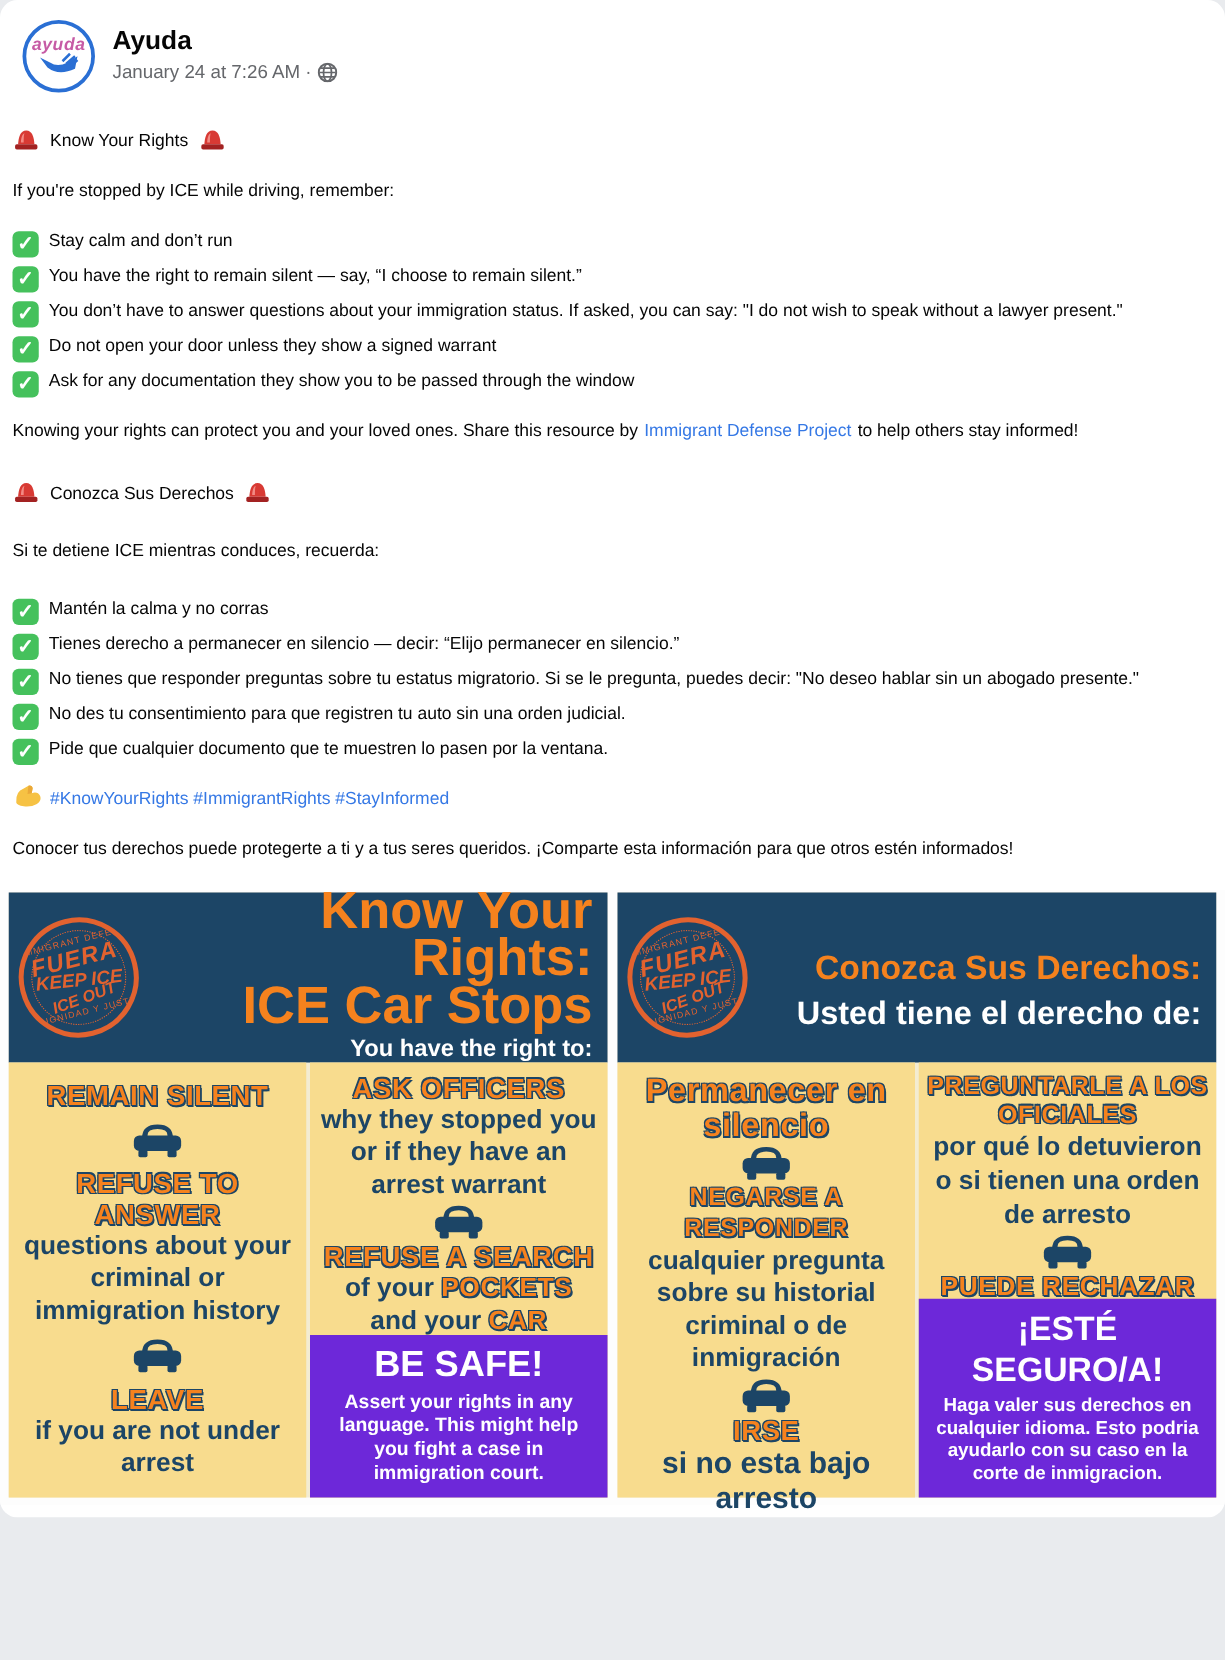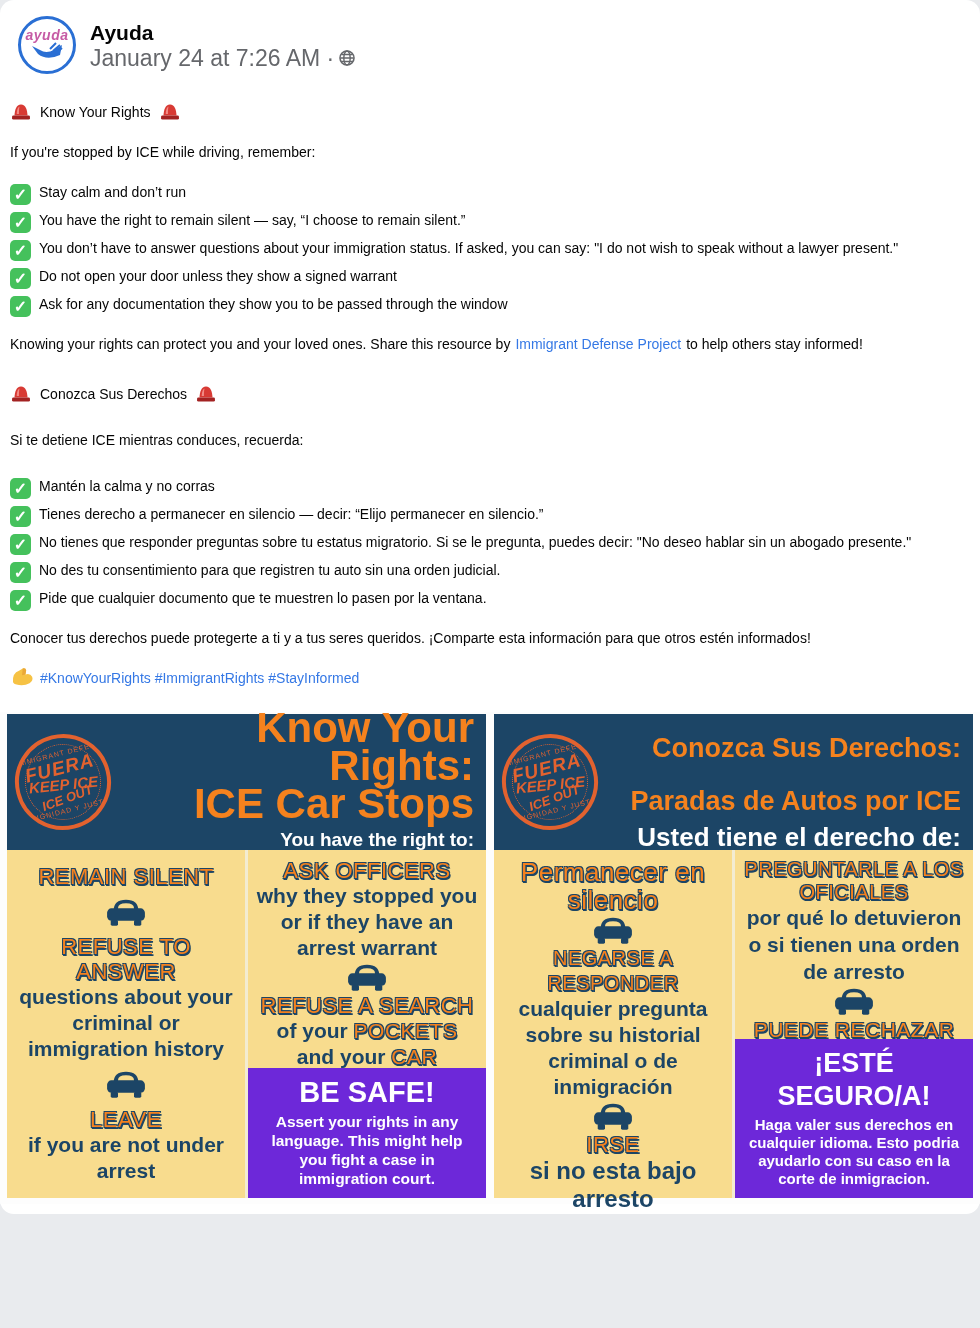--- a/index.html
+++ b/index.html
@@ -20,21 +20,21 @@
   
   .post-header { display: flex; align-items: center; gap: 14px; padding: 16px 20px 6px 18px; }
   .avatar {
     width: 58px; height: 58px; border-radius: 50%;
     border: 3px solid #2a6fd4; background: #fff;
     display: flex; flex-direction: column; align-items: center; justify-content: center;
     flex: none; cursor: pointer; overflow: hidden;
   }
   .avatar .logo-word { color: #c65ba5; font-size: 14px; font-weight: 700; font-style: italic; line-height: 13px; letter-spacing: .5px; }
   .hdr-name { font-size: 21px; font-weight: 700; line-height: 26px; }
-  .hdr-time { font-size: 23px; color: #65676b; line-height: 24px; display: flex; align-items: center; gap: 5px; text-align: right; }
+  .hdr-time { font-size: 15px; color: #65676b; line-height: 24px; display: flex; align-items: center; gap: 5px; text-align: right; }
   .globe { width: 16px; height: 16px; display: inline-block; }
 
   
   .post-body { padding: 6px 20px 10px 10px; font-size: 14px; line-height: 28px; }
   .pblock { margin-top: 12px; }
   .title-line { display: flex; align-items: center; gap: 8px; }
   .check-item { margin: 0; }
   .check-badge {
     display: inline-block; width: 21px; height: 21px; border-radius: 5px;
     background: #45c15c; color: #fff; text-align: center;
@@ -81,21 +81,21 @@
   .half-left .ig-subtitle { font-size: 19px; line-height: 33px; }
   .half-right .ig-subtitle { font-size: 26px; line-height: 34px; margin-top: 3px; }
 
   .ig-cols { flex: 1; display: flex; gap: 3px; min-height: 0; }
   .ig-col { flex: 1; background: #f8dc8e; display: flex; flex-direction: column; min-height: 0; }
   .col-content {
     flex: 1; display: flex; flex-direction: column; align-items: center;
     justify-content: space-evenly; text-align: center; padding: 8px 6px; min-height: 0;
   }
   .oh { 
-    color: #f5821e; font-weight: 400; font-size: 22px; line-height: 25px;
+    color: #f5821e; font-weight: 700; font-size: 22px; line-height: 25px;
     text-shadow: 1.5px 1.5px 0 #1c4566, -1px -1px 0 #1c4566, 1px -1px 0 #1c4566, -1px 1px 0 #1c4566, 0 1.5px 0 #1c4566;
     letter-spacing: .5px;
   }
   .oh-inline { font-size: inherit; line-height: inherit; }
   .navy-txt { color: #1c4566; font-weight: 700; font-size: 21px; line-height: 26px; }
   .car { width: 48px; height: 32px; flex: none; }
   .callout {
     flex: none; background: #6d28d9; color: #fff; text-align: center;
     padding: 8px 8px 10px 8px;
   }
@@ -183,28 +183,28 @@
     <div class="pblock" style="margin-top:18px">Si te detiene ICE mientras conduces, recuerda:</div>
 
     <div class="pblock" style="margin-top:18px">
       <div class="check-item"><span class="check-badge"></span><span>Mantén la calma y no corras</span></div>
       <div class="check-item"><span class="check-badge"></span><span>Tienes derecho a permanecer en silencio — decir: “Elijo permanecer en silencio.”</span></div>
       <div class="check-item"><span class="check-badge"></span><span>No tienes que responder preguntas sobre tu estatus migratorio. Si se le pregunta, puedes decir: "No deseo hablar sin un abogado presente."</span></div>
       <div class="check-item"><span class="check-badge"></span><span>No des tu consentimiento para que registren tu auto sin una orden judicial.</span></div>
       <div class="check-item"><span class="check-badge"></span><span>Pide que cualquier documento que te muestren lo pasen por la ventana.</span></div>
     </div>
 
-    <div class="pblock">Conocer tus derechos puede protegerte a ti y a tus seres queridos. ¡Comparte esta información para que otros estén informados!</div>
-
     <div class="pblock">
       <svg class="muscle" viewBox="0 0 32 28">
         <path d="M4 22 Q3 10 12 7 L17 4 Q21 3 21.5 6.5 L20.5 12 Q27 10 29.5 15 Q31.5 20 26 23.5 Q20 27 12 26 Q4.5 25 4 22 Z" fill="#f6c244"></path>
         <path d="M17 4 Q21 3 21.5 6.5 L20.5 12 L16 13 Z" fill="#eaa838"></path>
       </svg><span class="hashtags">#KnowYourRights #ImmigrantRights #StayInformed</span>
     </div>
+
+    <div class="pblock">Conocer tus derechos puede protegerte a ti y a tus seres queridos. ¡Comparte esta información para que otros estén informados!</div>
   </div>
 
   <div class="infographic">
 
     <div class="half half-left">
       <div class="ig-header">
         <div class="badge">
           <span class="ring"></span>
           <span class="ring-text">IMMIGRANT DEFENSE PROJECT</span>
           <span class="b1">FUERA</span>
@@ -277,21 +277,20 @@
         <div class="badge">
           <span class="ring"></span>
           <span class="ring-text">IMMIGRANT DEFENSE PROJECT</span>
           <span class="b1">FUERA</span>
           <span class="b2">KEEP ICE</span>
           <span class="b3">ICE OUT</span>
           <span class="ring-text">DIGNIDAD Y JUSTICIA</span>
         </div>
         <div class="ig-titles">
           <div class="ig-title-main">Conozca Sus Derechos:</div>
-          <div class="ig-title-main">Paradas de Autos por ICE</div>
           <div class="ig-subtitle">Usted tiene el derecho de:</div>
         </div>
       </div>
       <div class="ig-cols">
         <div class="ig-col">
           <div class="col-content">
             <div class="oh c3-title">Permanecer en silencio</div>
             <svg class="car" viewBox="0 0 64 44">
                 <path d="M15 20 Q15 5 32 5 Q49 5 49 20 Z" fill="#1c4566"></path>
                 <rect x="6" y="17" width="52" height="17" rx="6" fill="#1c4566"></rect>

